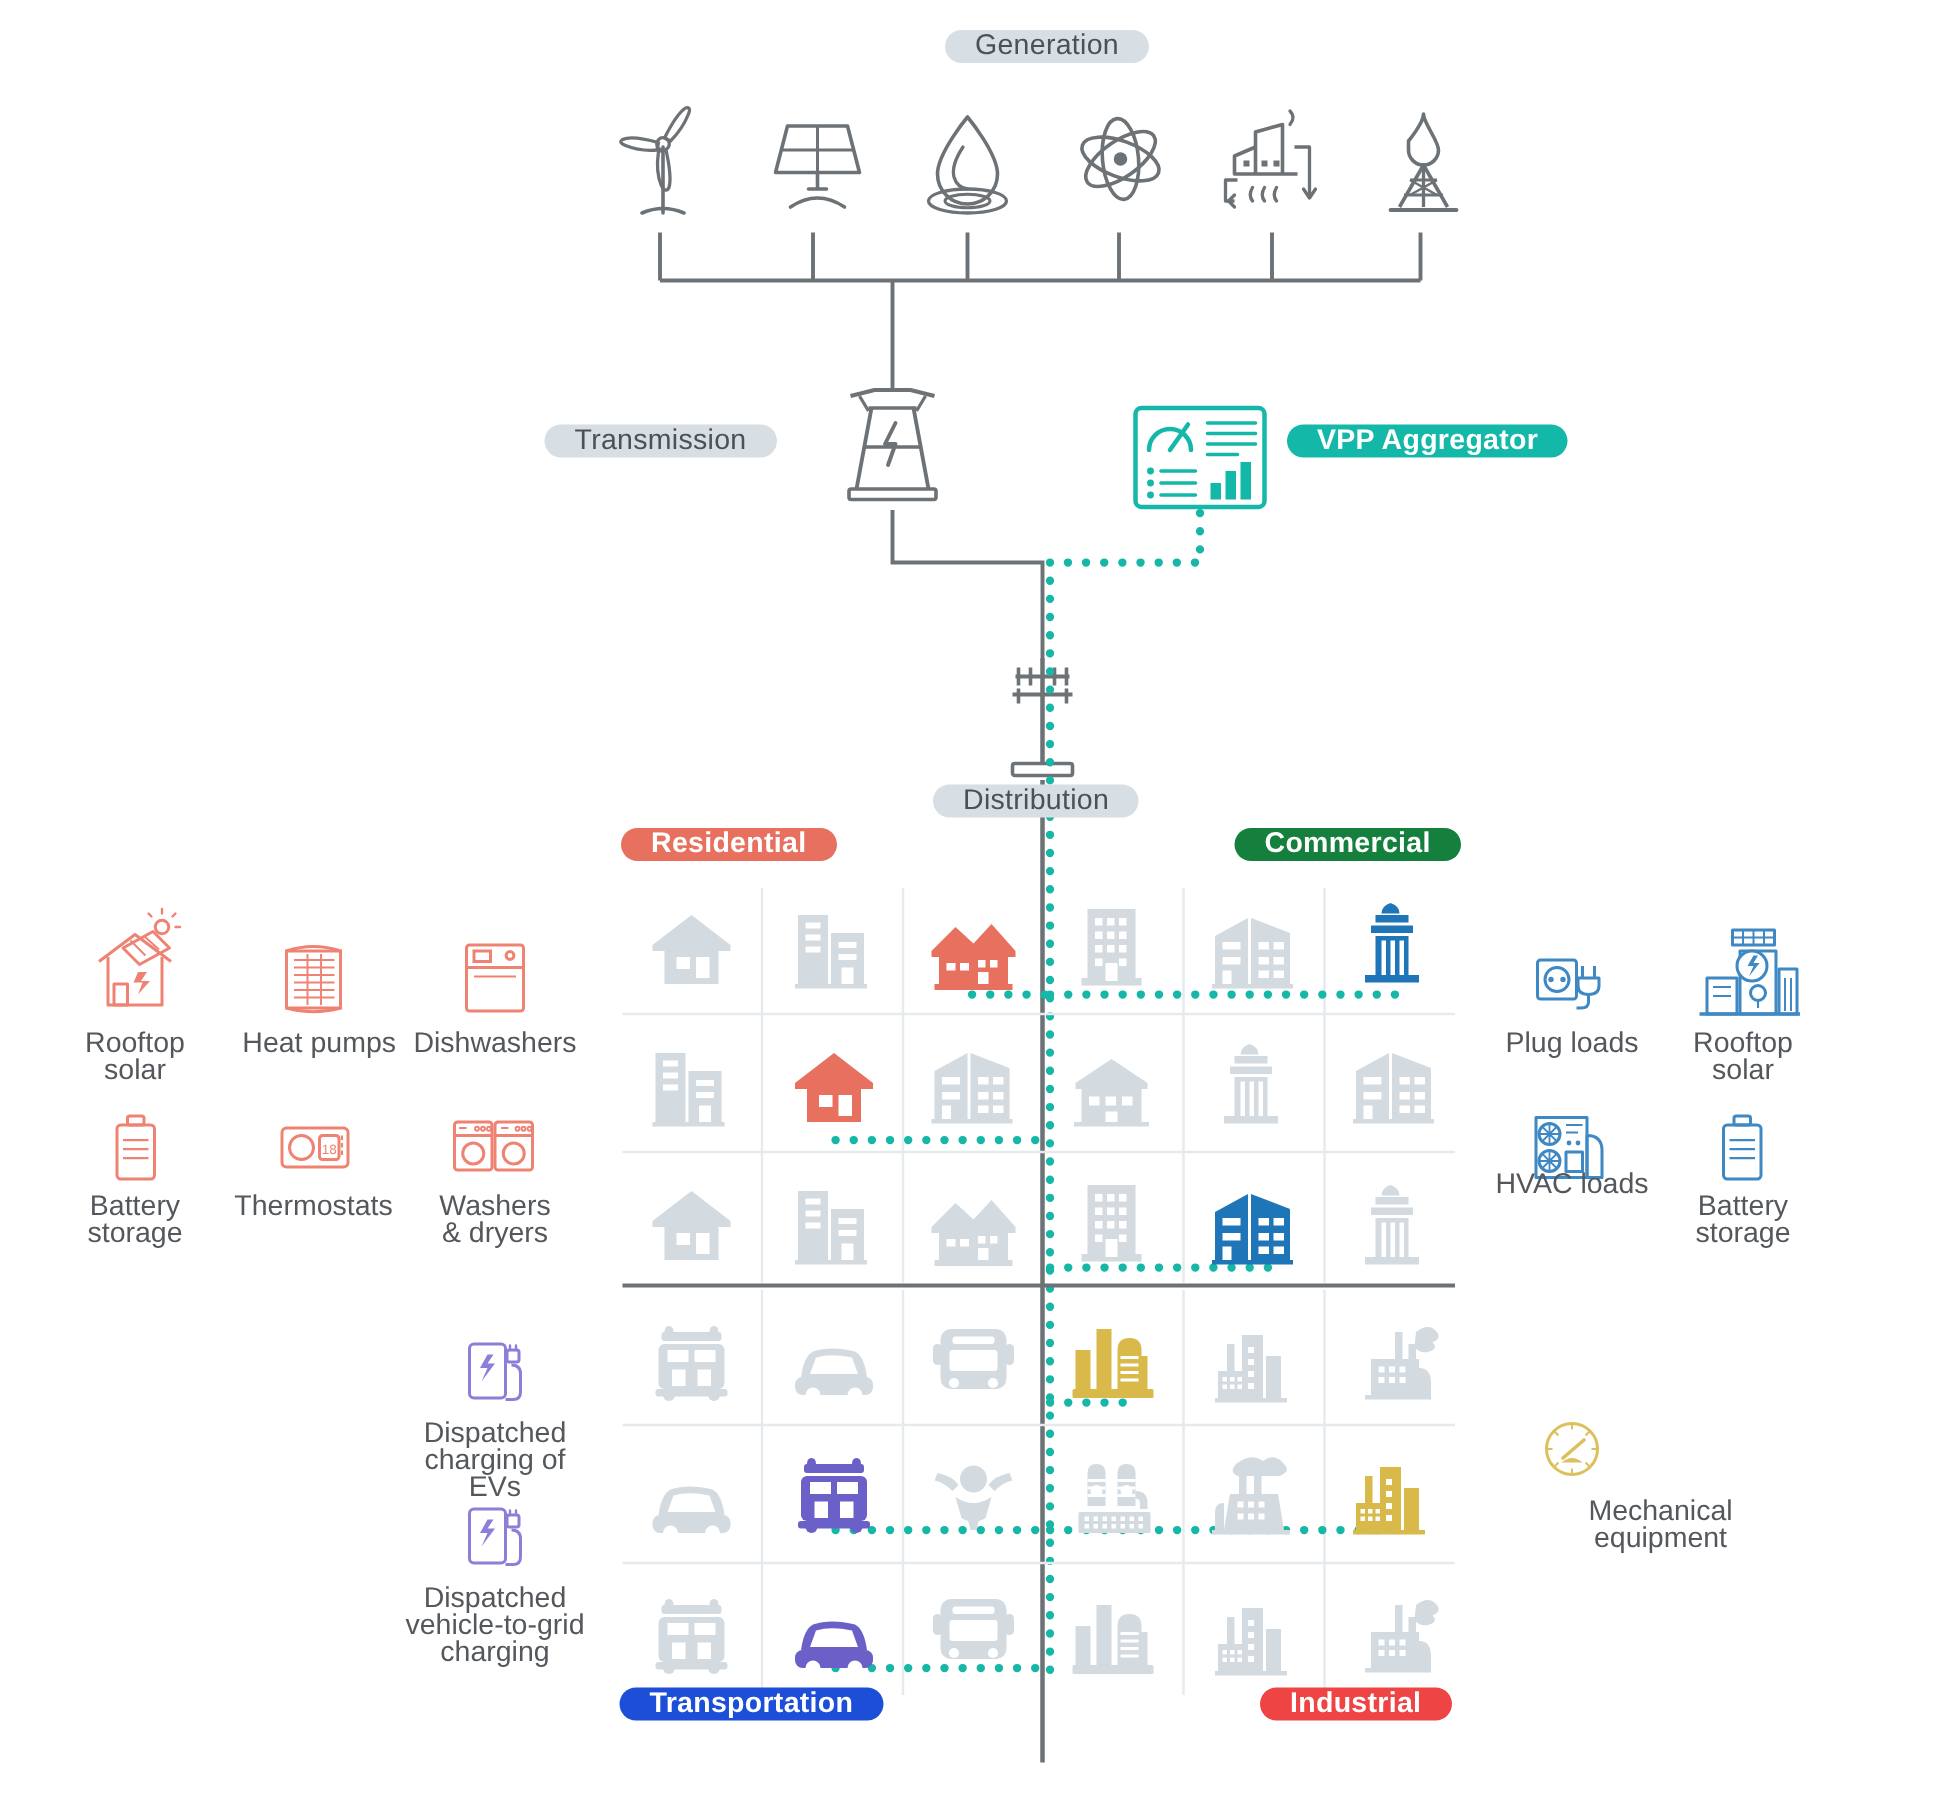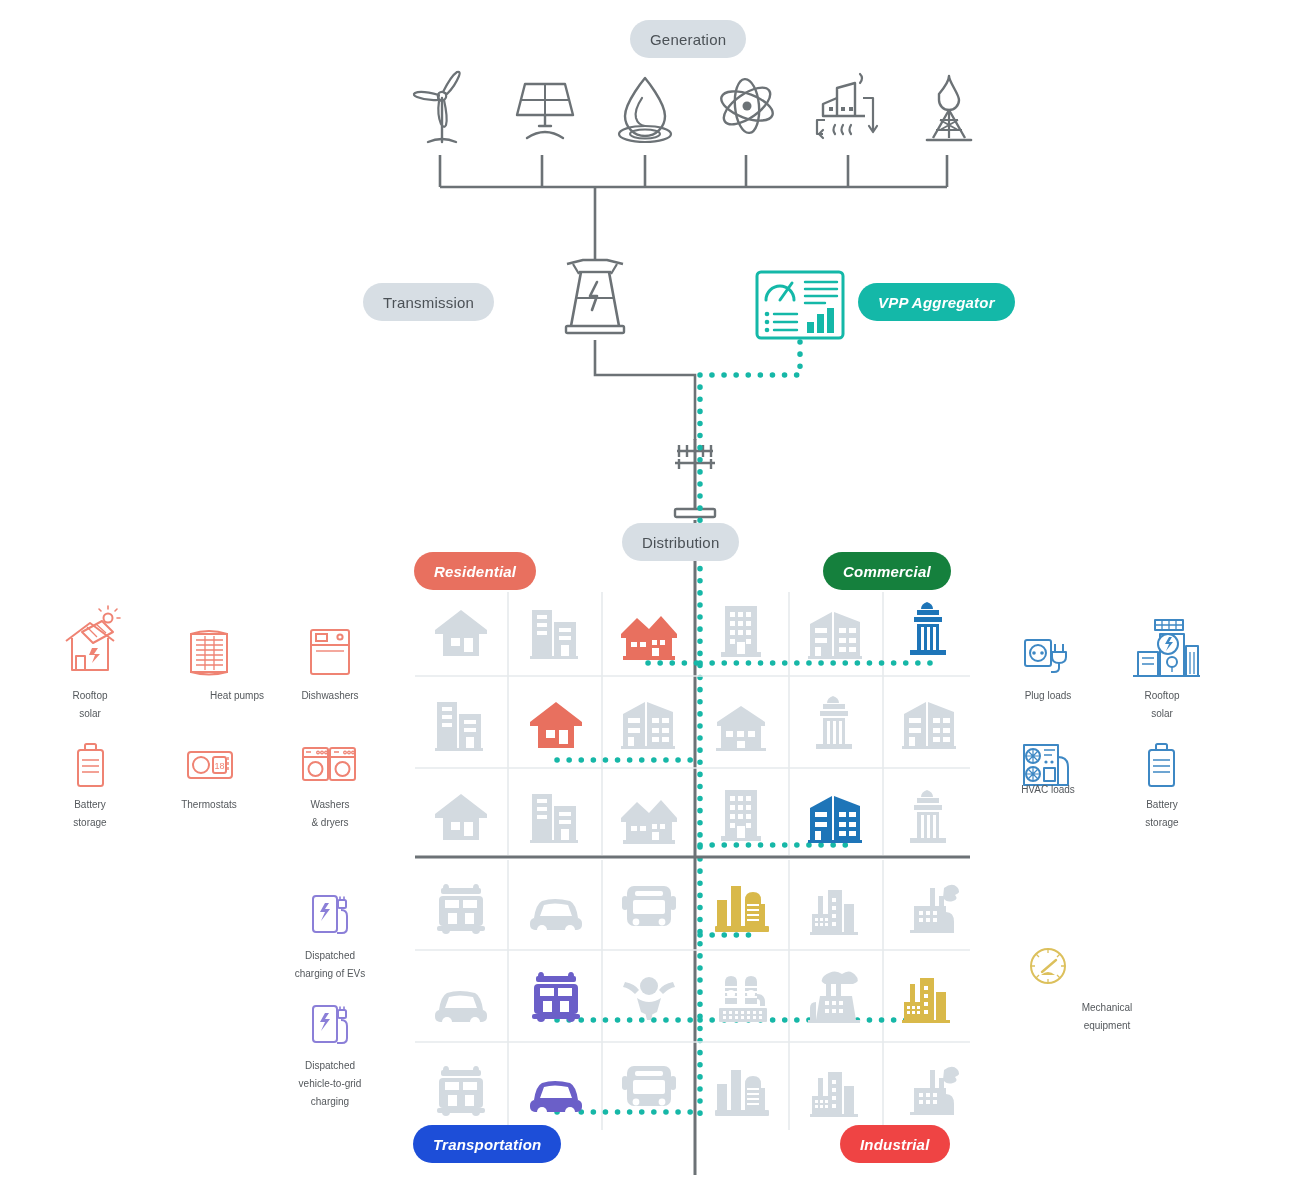--- a/index.html
+++ b/index.html
@@ -13,35 +13,35 @@
     position:relative;
   }
   #stage{position:absolute;left:0;top:0;width:1290px;height:1200px;}
   svg.layer{position:absolute;left:0;top:0;width:1290px;height:1200px;overflow:visible;}
 
   
   .pill{
     position:absolute;
     display:flex;align-items:center;justify-content:center;
     border-radius:22px;
-    height:38px;
+    height:22px;
     padding:0 20px;
-    font-size:15px;
+    font-size:19px;
     letter-spacing:.2px;
     white-space:nowrap;
     box-sizing:border-box;
   }
   .pill.grey{background:#d7dee4;color:#4b5156;font-weight:400;}
-  .pill.solid{color:#ffffff;font-weight:700;font-style:italic;}
+  .pill.solid{color:#ffffff;font-weight:700;}
 
   
   .legend-item{position:absolute;width:110px;text-align:center;}
   .legend-item .ic{height:52px;display:flex;align-items:flex-end;justify-content:center;}
   .legend-item .lbl{
-    margin-top:7px;font-size:10px;line-height:18px;color:#54585c;
+    margin-top:7px;font-size:19px;line-height:18px;color:#54585c;
   }
 </style>
 </head>
 <body>
 
 <div id="stage">
 
   <svg class="layer" viewBox="0 0 1290 1200">
     <defs>
       <g id="ico-wind">

